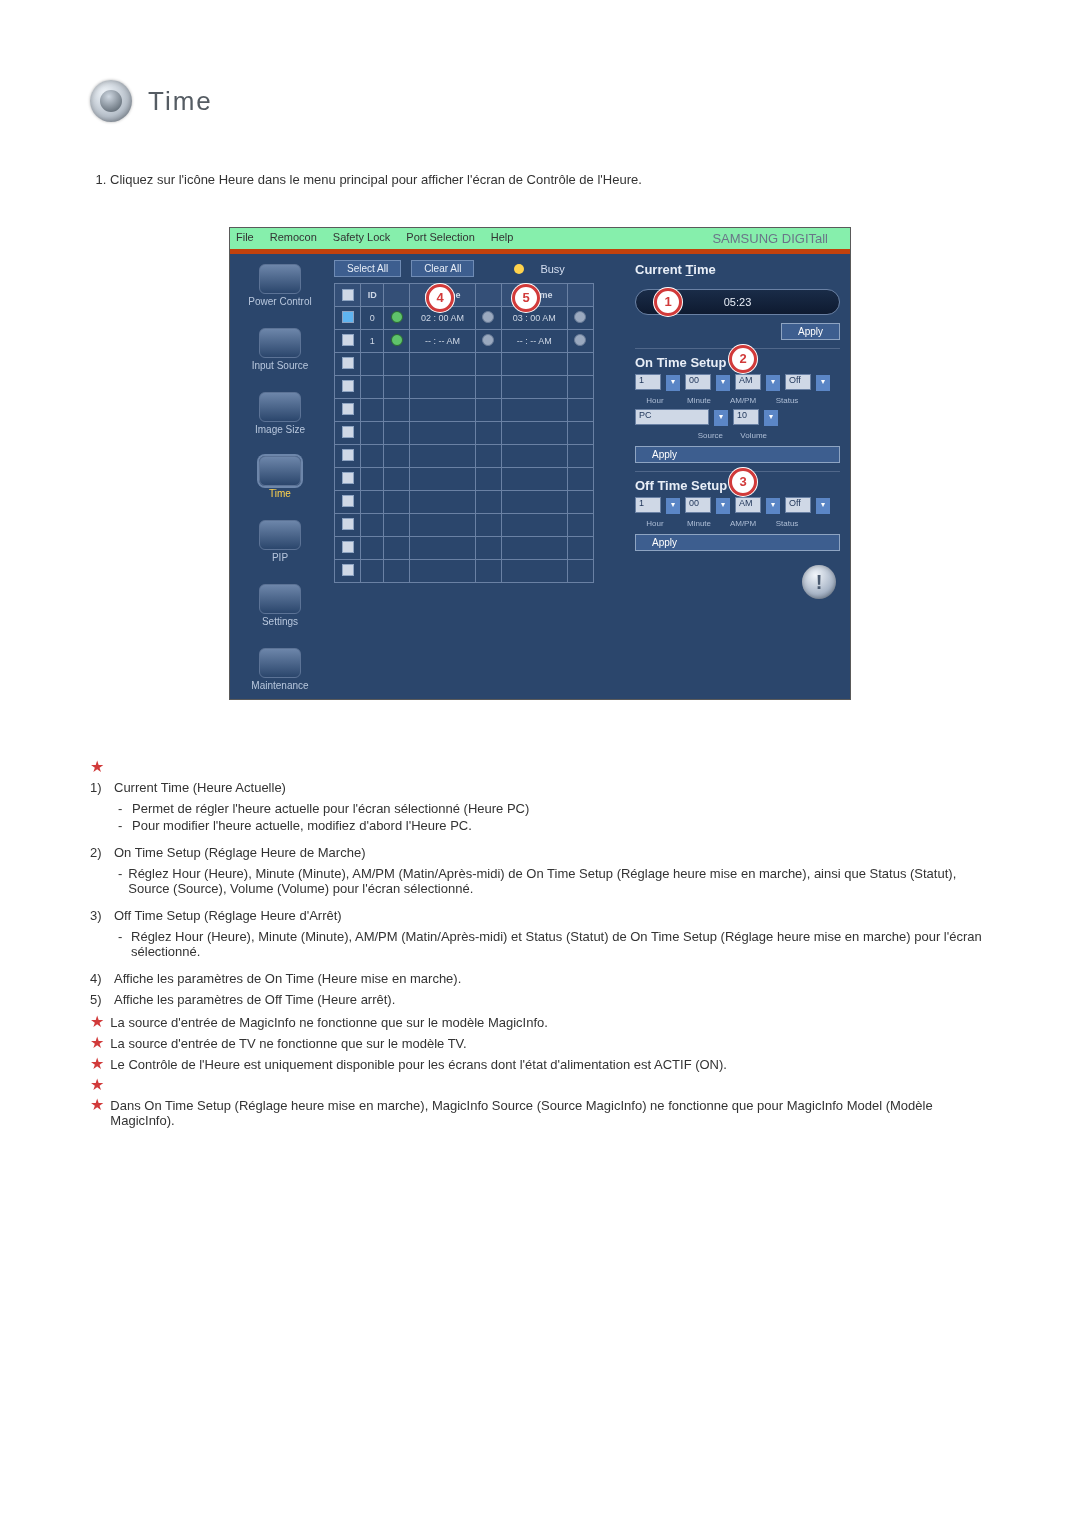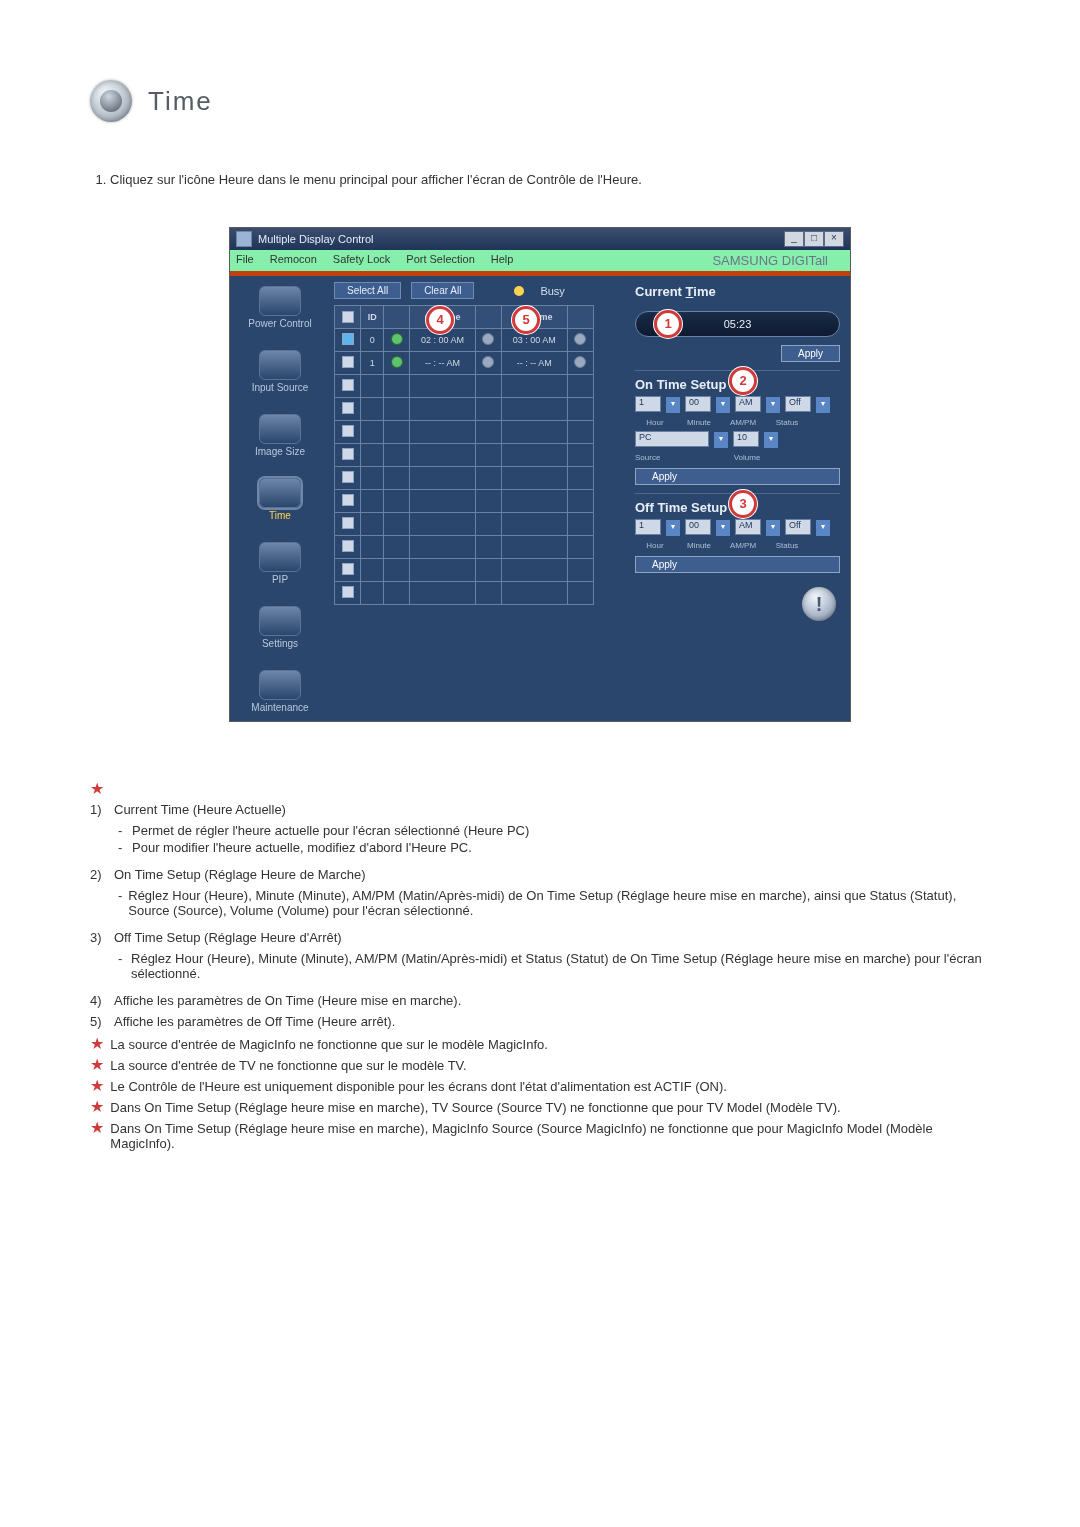--- a/index.html
+++ b/index.html
@@ -202,30 +202,20 @@
   <div class="heading-row">
     <div class="heading-icon"></div>
     <div class="heading-title">Time</div>
   </div>
 
   <ol class="top-list">
     <li>Cliquez sur l'icône Heure dans le menu principal pour afficher l'écran de Contrôle de l'Heure.</li>
   </ol>
 
   <div class="app-window">
-    <div class="titlebar">
-      <div class="win-icon"></div>
-      <span>Multiple Display Control</span>
-      <div class="spacer"></div>
-      <div class="win-btns">
-        <div class="win-btn">_</div>
-        <div class="win-btn">□</div>
-        <div class="win-btn">×</div>
-      </div>
-    </div>
     <div class="menubar">
       <span>File</span>
       <span>Remocon</span>
       <span>Safety Lock</span>
       <span>Port Selection</span>
       <span>Help</span>
       <div class="spacer"></div>
       <span class="brand">SAMSUNG DIGITall</span>
     </div>
 
@@ -423,22 +413,22 @@
             <span style="width:40px;text-align:center">AM/PM</span>
             <span style="width:40px;text-align:center">Status</span>
           </div>
           <div class="setup-row" style="margin-top:4px;">
             <div class="mini-in" style="width:74px">PC</div>
               <div class="mini-sel">▾</div>
             <div class="mini-in" style="width:26px">10</div>
               <div class="mini-sel">▾</div>
           </div>
           <div class="lab-row">
-            <span style="width:88px;text-align:left">Source</span>
-            <span style="width:40px;text-align:center">Volume</span>
+            <span style="width:88px;text-align:right">Source</span>
+            <span style="width:40px;text-align:right">Volume</span>
           </div>
           <div class="apply-btn" style="margin-top:6px;">Apply</div>
         </div>
 
         <div class="setup-block">
           <div class="num-badge" style="left:94px;top:-4px;">3</div>
           <div class="panel-head">Off Time Setup</div>
           <div class="setup-row">
             <div class="mini-in" style="width:26px">1</div>
               <div class="mini-sel">▾</div>
@@ -516,21 +506,20 @@
     <div class="note-line">
       <span class="star">★</span>
       <span>La source d'entrée de TV ne fonctionne que sur le modèle TV.</span>
     </div>
     <div class="note-line">
       <span class="star">★</span>
       <span>Le Contrôle de l'Heure est uniquement disponible pour les écrans dont l'état d'alimentation est ACTIF (ON).</span>
     </div>
     <div class="note-line">
       <span class="star">★</span>
-      <span>Dans On Time Setup (Réglage heure mise en marche), TV Source (Source TV) ne fonctionne que pour TV Model (Modèle TV).</span>
     </div>
     <div class="note-line">
       <span class="star">★</span>
       <span>Dans On Time Setup (Réglage heure mise en marche), MagicInfo Source (Source MagicInfo) ne fonctionne que pour MagicInfo Model (Modèle MagicInfo).</span>
     </div>
   </div>
 
 </div>
 
 </body></html>

